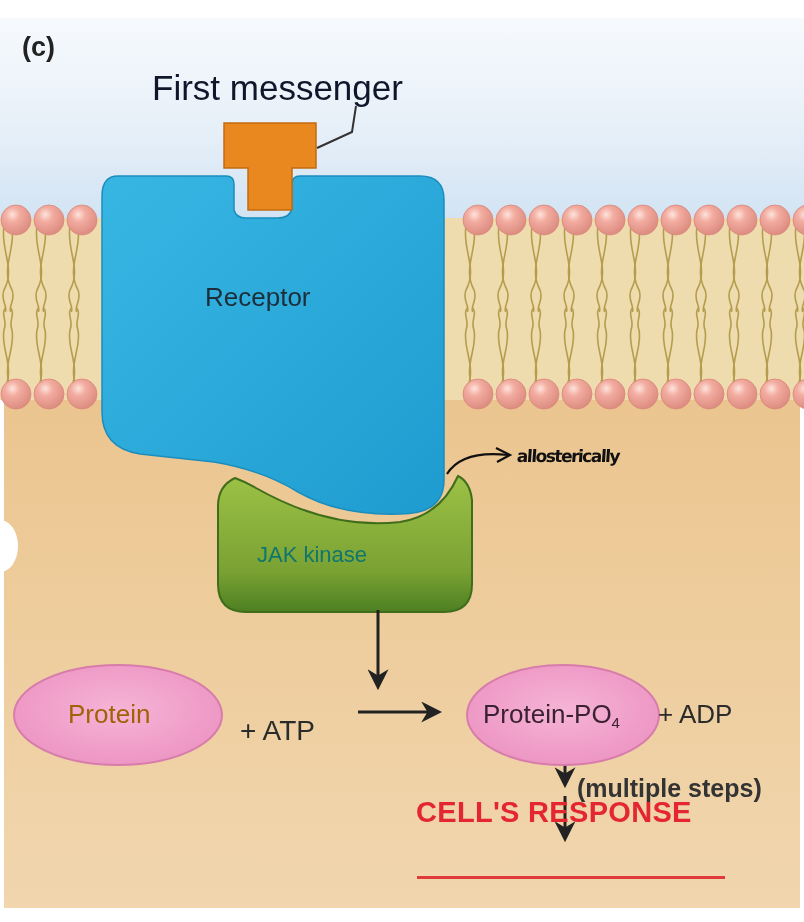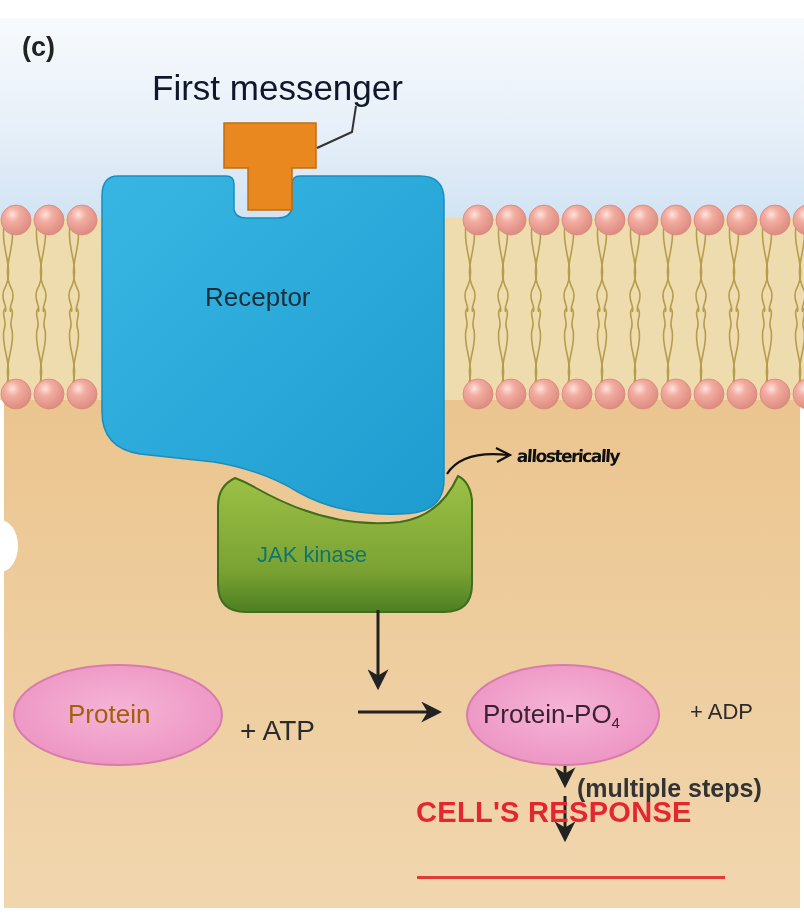--- a/index.html
+++ b/index.html
@@ -8,21 +8,21 @@
   #stage { position: absolute; left: 0; top: 0; width: 804px; height: 922px; }
   .lbl { position: absolute; color: #2b2b2b; white-space: nowrap; }
   .panel-label { left: 22px; top: 32px; font-size: 27px; font-weight: bold; color: #222; }
   .first-msg { left: 152px; top: 68px; font-size: 35px; color: #0f172a; }
   .receptor-lbl { left: 205px; top: 282px; font-size: 26px; color: #1c2e3a; }
   .jak-lbl { left: 257px; top: 542px; font-size: 22px; color: #0f766e; }
   .protein-lbl { left: 68px; top: 699px; font-size: 26px; color: #a16207; }
   .atp-lbl { left: 240px; top: 699px; font-size: 28px; color: #2b2b2b; margin-top: 16px; }
   .ppo4-lbl { left: 483px; top: 699px; font-size: 26px; color: #3a2232; }
   .ppo4-lbl sub { font-size: 15px; vertical-align: -5px; }
-  .adp-lbl { left: 690px; top: 699px; font-size: 22px; color: #2b2b2b; }
+  .adp-lbl { left: 658px; top: 699px; font-size: 26px; color: #2b2b2b; }
   .steps-lbl { left: 577px; top: 774px; font-size: 25px; color: #333; font-weight: bold; }
   .response-lbl { left: 416px; top: 796px; font-size: 29px; font-weight: bold; color: #e32630;
                   letter-spacing: 0.3px; }
   .response-line { position: absolute; left: 417px; top: 876px; width: 308px; height: 3px; background: #e03a3a; }
   .annot-lbl { left: 517px; top: 446px; font-size: 17px; color: #111; font-weight: bold;
                font-family: "DejaVu Sans", sans-serif; letter-spacing: -1.5px; transform: skewX(-4deg); }
 </style>
 </head>
 <body>
 

